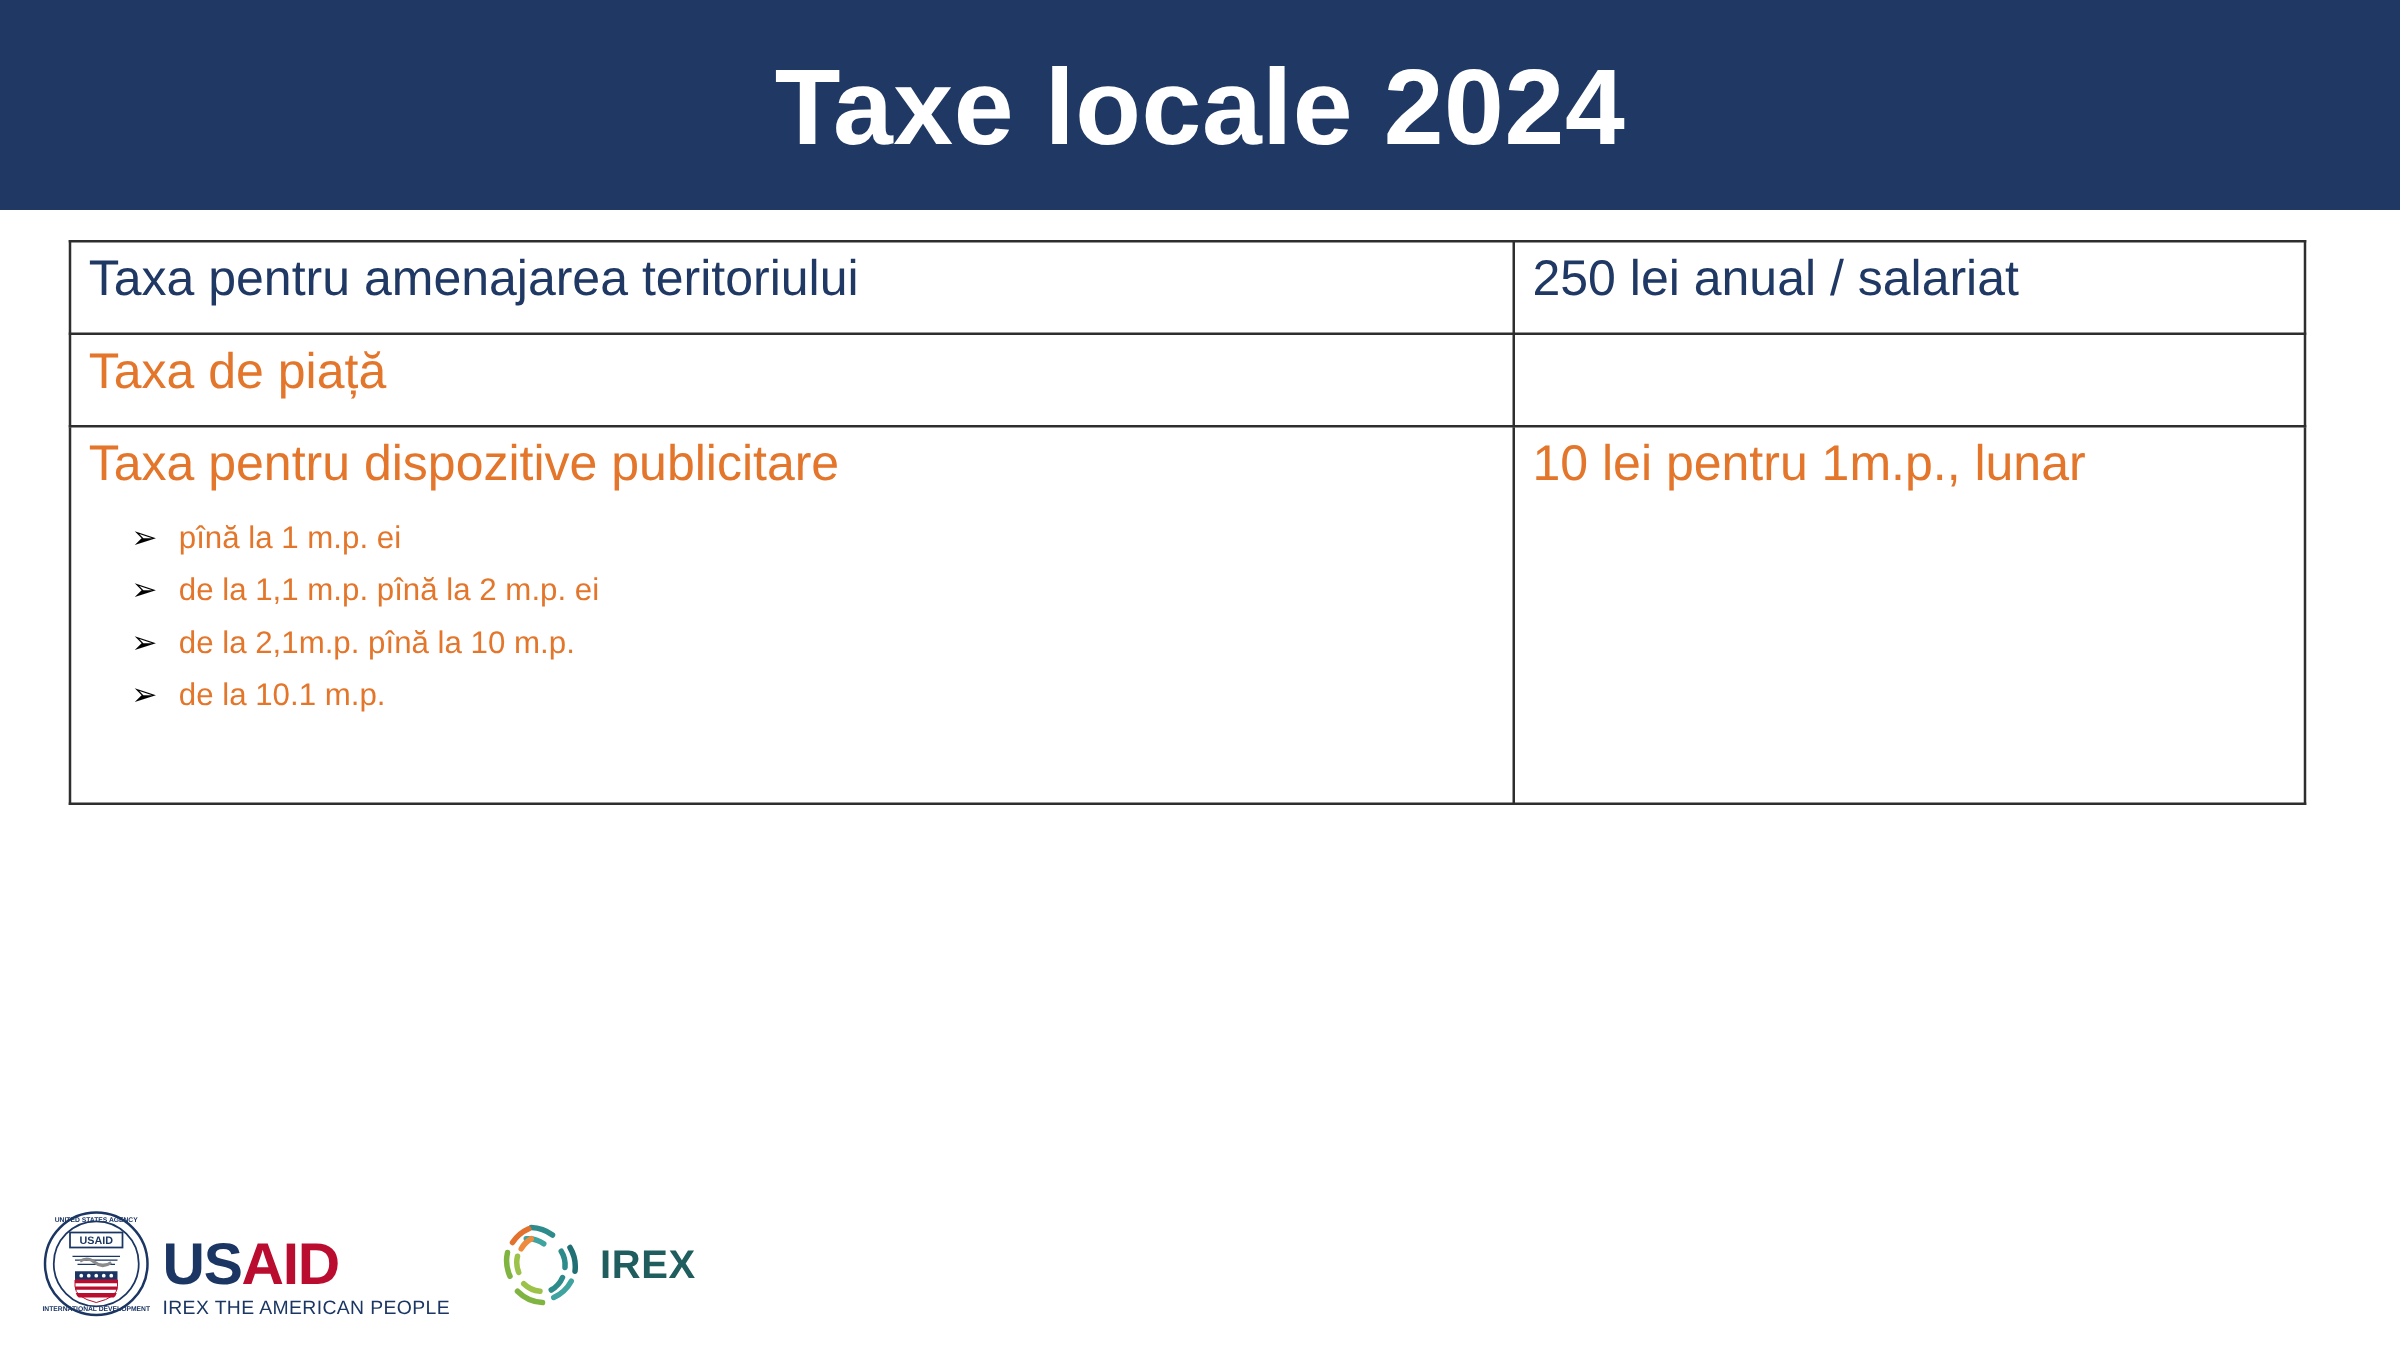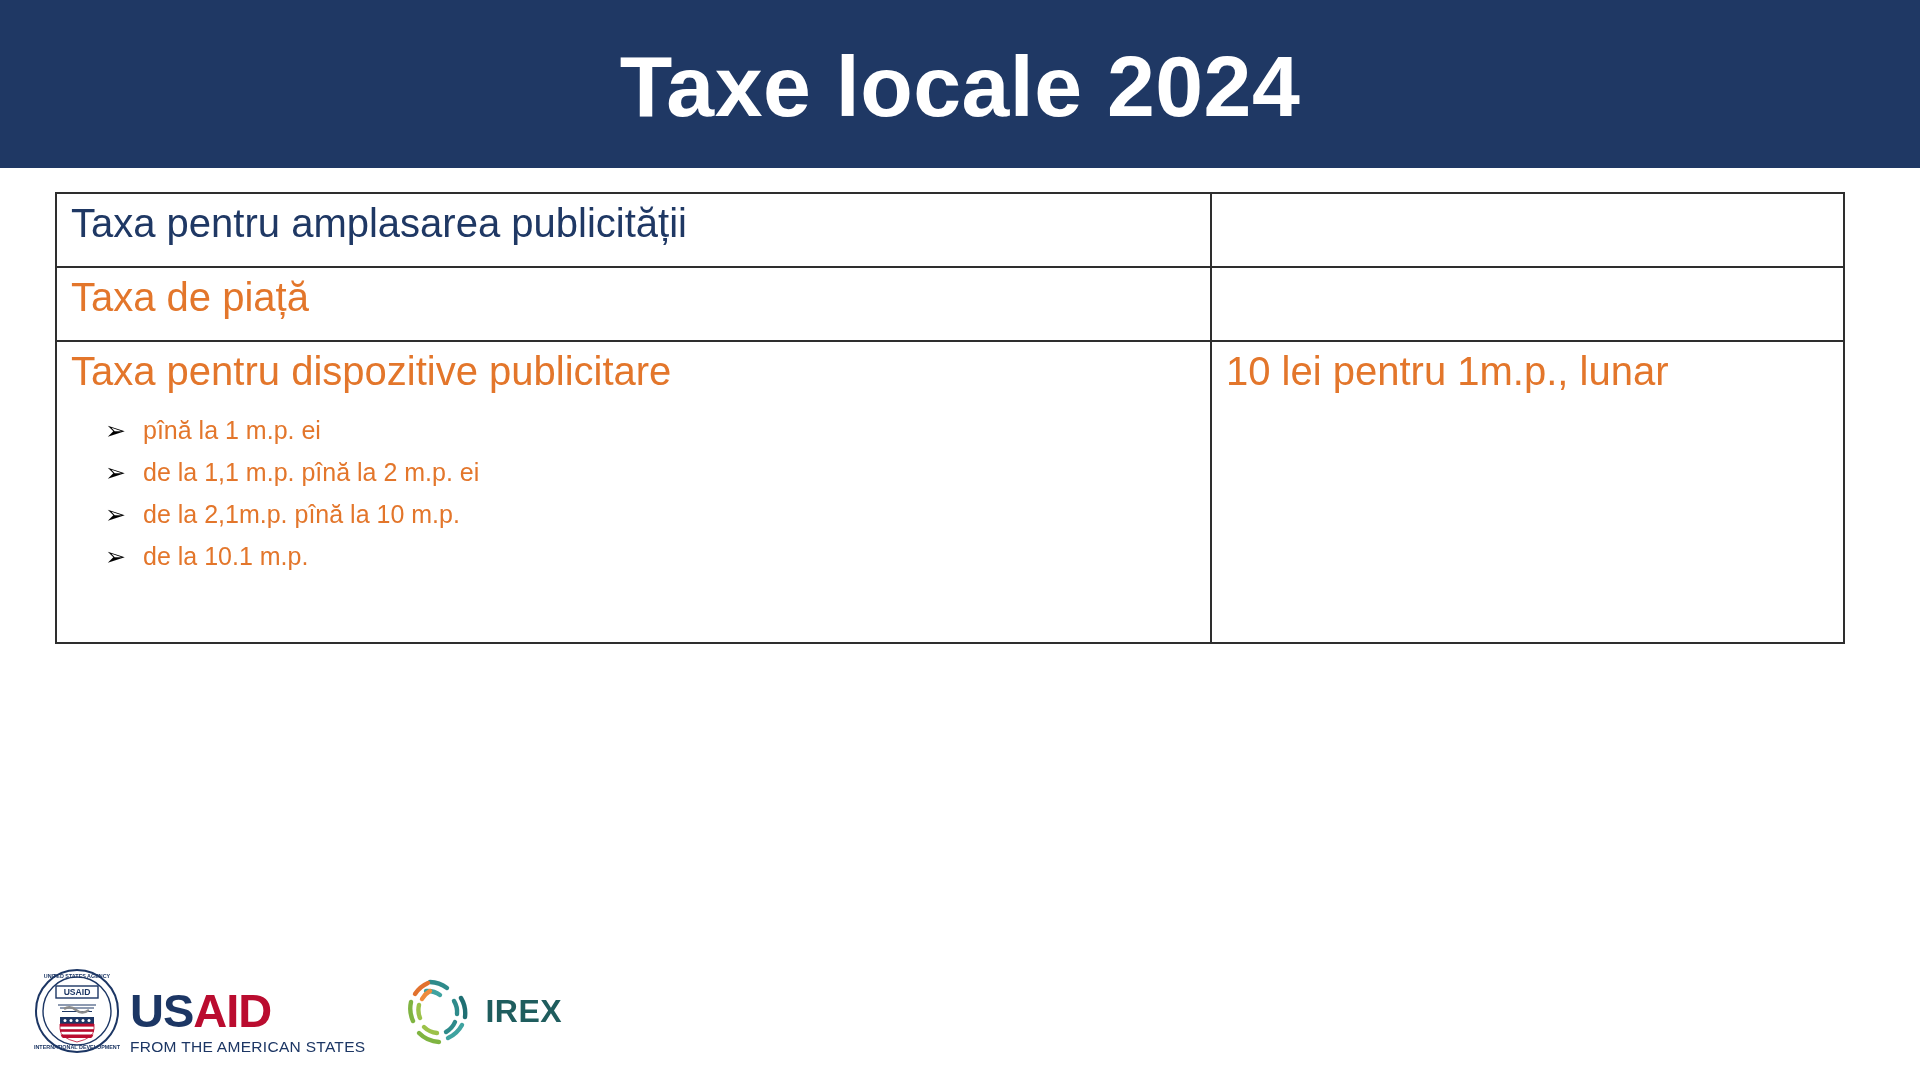--- a/index.html
+++ b/index.html
@@ -151,30 +151,30 @@
   <div class="header-title">Taxe locale 2024</div>
 </div>
 
 <table class="tax-table">
   <colgroup>
     <col class="col-left">
     <col class="col-right">
   </colgroup>
   <tbody>
 
-
-
     <tr class="row-std">
       <td>
-        <span class="cell-inner txt-navy">Taxa pentru amplasarea publicității</span>
-      </td>
-      <td>
-        <span class="cell-inner txt-navy"></span>
+        <span class="cell-inner txt-navy">Taxa pentru amenajarea teritoriului</span>
+      </td>
+      <td>
+        <span class="cell-inner txt-navy">250 lei anual / salariat</span>
       </td>
     </tr>
+
+
 
     <tr class="row-std">
       <td>
         <span class="cell-inner txt-orange">Taxa de piață</span>
       </td>
       <td>
         <span class="cell-inner txt-orange"></span>
       </td>
     </tr>
 
@@ -239,21 +239,21 @@
       <g fill="#BA0C2F">
         <rect x="26" y="56" width="34" height="2.6"></rect>
         <rect x="26" y="61.2" width="34" height="2.6"></rect>
         <path d="M26.6 66.4 h32.8 q-0.6 2.2 -2.4 3.6 h-28 q-1.8 -1.4 -2.4 -3.6 z"></path>
       </g>
     </svg>
     <div class="usaid-word">
       <div class="usaid-word-top">
         <span class="usaid-us">US</span><span class="usaid-aid">AID</span>
       </div>
-      <div class="usaid-tag">FROM THE AMERICAN STATES</div>
+      <div class="usaid-tag">IREX THE AMERICAN PEOPLE</div>
     </div>
   </div>
 
   <div class="irex-logo">
     <svg width="78" height="78" viewBox="0 0 78 78">
       <g fill="none" stroke-width="4.4" stroke-linecap="round">
         <path d="M31 10 a30 30 0 0 1 17 6" stroke="#2E8B8B"></path>
         <path d="M27 19 a21 21 0 0 1 14 4" stroke="#3FA3A0"></path>
         <path d="M62 26 a30 30 0 0 1 4 19" stroke="#1F6F73"></path>
         <path d="M55 29 a21 21 0 0 1 3 13" stroke="#2E8B8B"></path>

